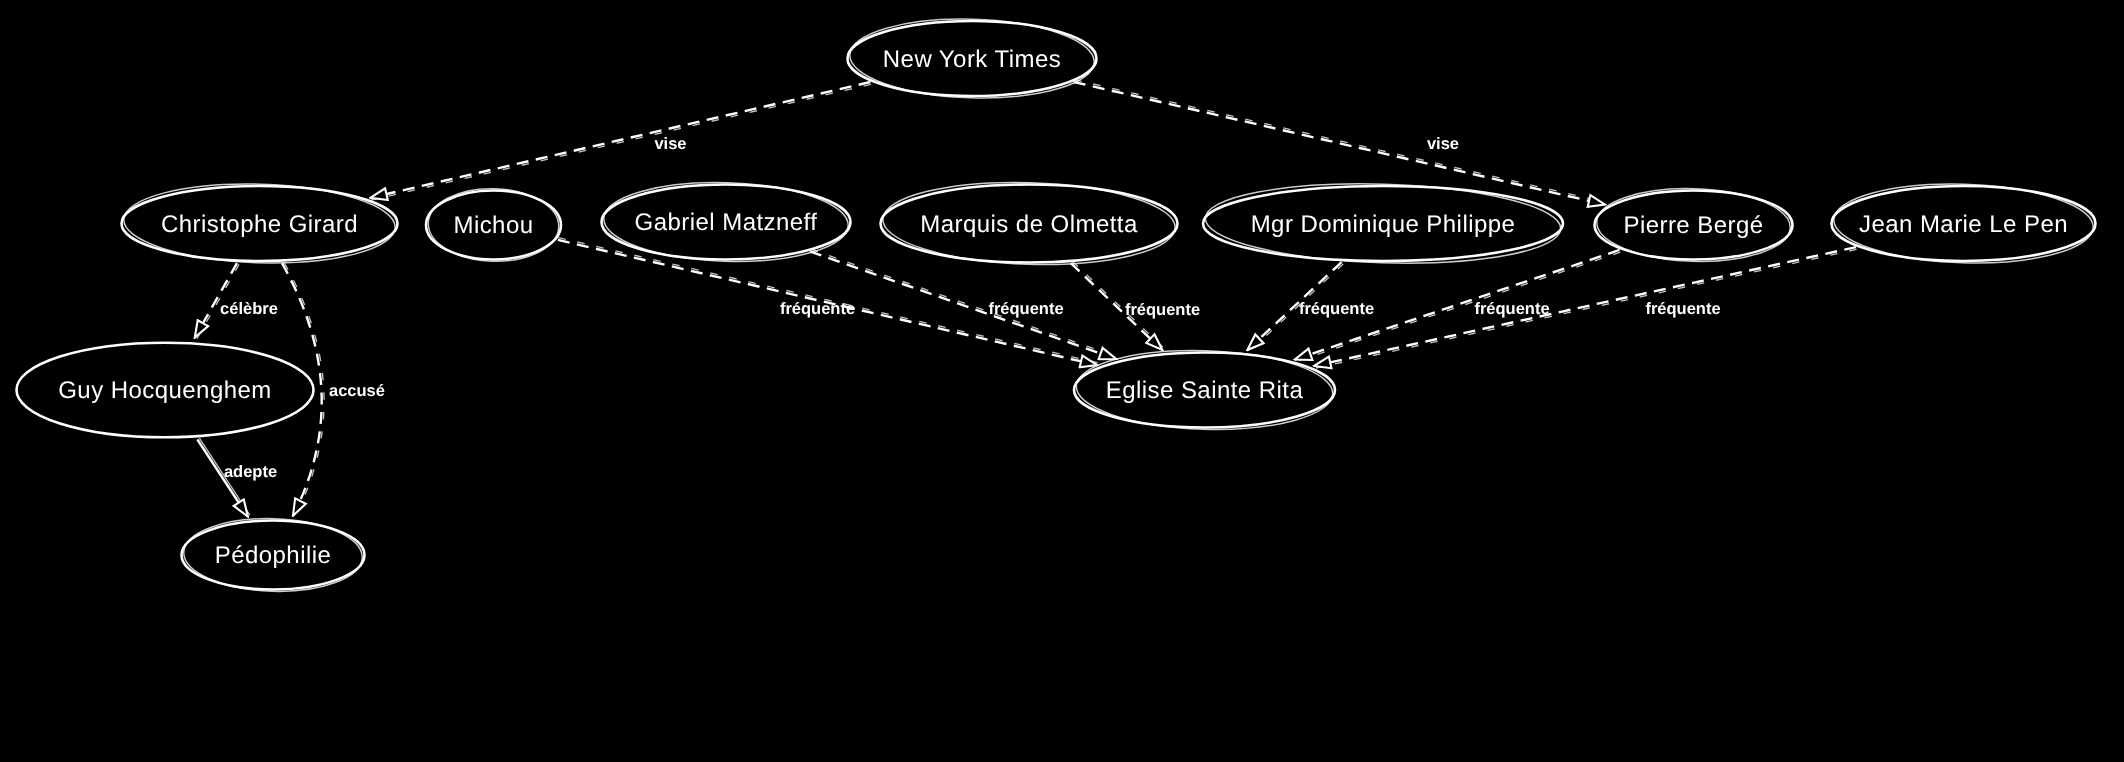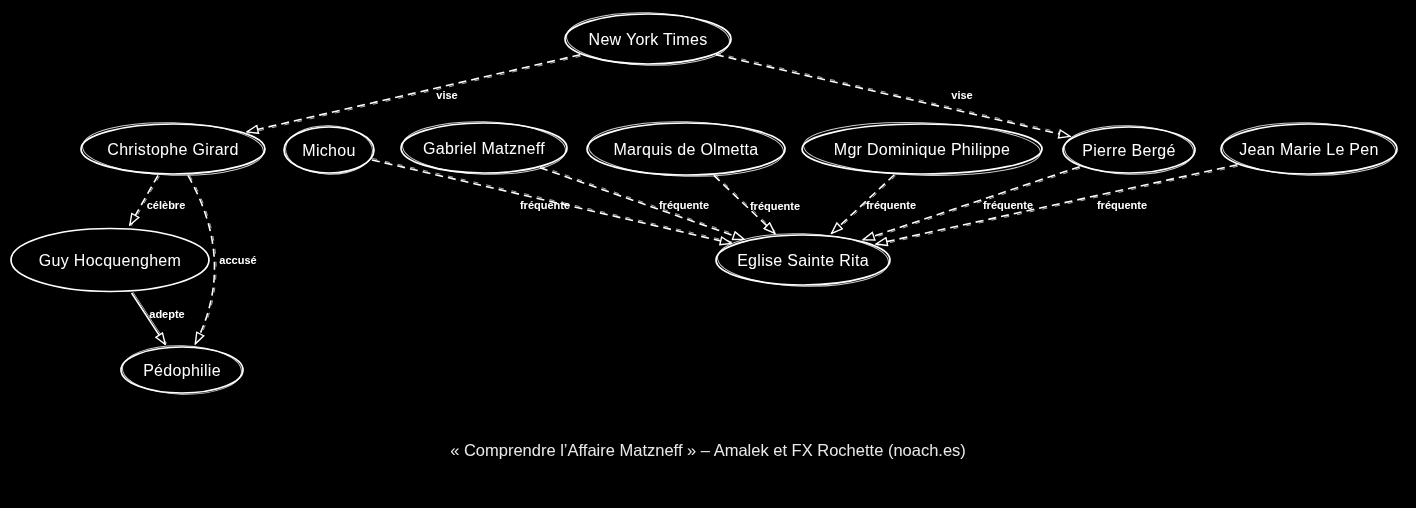--- a/index.html
+++ b/index.html
@@ -144,14 +144,13 @@
       </g>
       <g>
         <ellipse cx="182" cy="370" rx="61" ry="23" class="n1"></ellipse>
         <ellipse cx="182" cy="370" rx="59.5" ry="24.2" class="n2" transform="rotate(1.7 182 370)"></ellipse>
         <text x="182" y="375.5" class="nlabel">Pédophilie</text>
       </g>
     </g>
 </svg>
 
 <div class="caption">
-  <div>« Comprendre l’Affaire Matzneff » – Amalek et FX Rochette (noach.es)</div>
 </div>
 
 </body></html>

